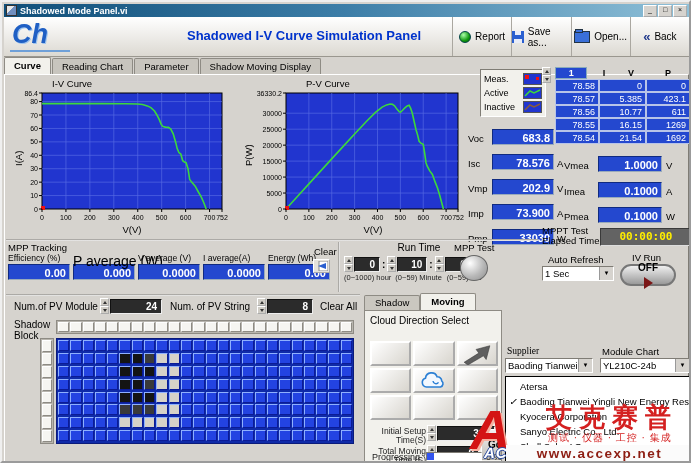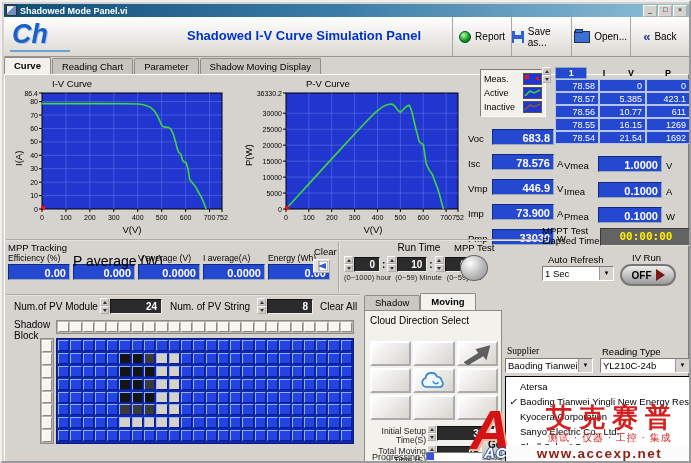--- a/index.html
+++ b/index.html
@@ -49,21 +49,21 @@
   .trow{display:flex;height:13px;}
   .tcell{background:#2448cf;color:#fff;font-size:9px;text-align:right;padding:1px 3px 0 0;border:1px solid #b8c4e8;box-sizing:border-box;}
   .tcell.c0{width:44px;} .tcell.c1{width:47px;} .tcell.c2{width:44px;}
   
   .timer{background:#636363;color:#ffee00;font-family:"DejaVu Sans Mono",monospace;font-weight:bold;font-size:11px;text-align:center;border:1px solid;border-color:#3a3a3a #ddd #ddd #3a3a3a;height:16px;line-height:15px;}
   
   .combo{background:#fff;border:1px solid;border-color:#7f7c75 #fff #fff #7f7c75;height:15px;display:flex;box-sizing:border-box;font-size:9.5px;}
   .combo .cval{flex:1;padding:1px 2px;white-space:nowrap;overflow:hidden;}
   .combo .cbtn{width:13px;background:#d6d3ce;border-left:1px solid #999;text-align:center;font-size:6px;line-height:13px;}
   
-  .offbtn{width:56px;height:22px;border-radius:11px;background:linear-gradient(#efefef,#9a9a9a);border:2px solid #777;box-sizing:border-box;display:flex;align-items:center;justify-content:center;gap:4px;font-weight:bold;font-size:10px;}
+  .offbtn{width:56px;height:22px;border-radius:11px;background:linear-gradient(#efefef,#9a9a9a);border:2px solid #777;box-sizing:border-box;display:flex;align-items:center;justify-content:center;gap:4px;font-weight:bold;font-size:10px;flex-direction:column;}
   .offarrow{width:0;height:0;border-top:6px solid transparent;border-bottom:6px solid transparent;border-left:9px solid #7b1616;}
   .roundbtn{border-radius:50%;background:radial-gradient(circle at 35% 30%,#ffffff,#b9b9b9 55%,#8d8d8d);border:1px solid #666;}
   
   .spin{display:inline-block;width:9px;height:16px;vertical-align:middle;}
   .spin i{display:block;width:9px;height:8px;background:#d0cdc6;border:1px outset #fff;box-sizing:border-box;position:relative;}
   .spin i::after{content:"";position:absolute;left:1.5px;border-left:2.5px solid transparent;border-right:2.5px solid transparent;}
   .spin .up::after{top:2px;border-bottom:3px solid #333;}
   .spin .dn::after{top:2px;border-top:3px solid #333;}
   .numbox{background:#2b2b2b;color:#fff;font-weight:bold;text-align:right;font-size:10px;border:1px solid;border-color:#111 #eee #eee #111;box-sizing:border-box;padding:1px 4px 0 0;height:15px;}
   .cap{font-size:7.5px;color:#222;}
@@ -298,21 +298,21 @@
     <span class="disp abs" style="left:30px;top:0;width:62px;">683.8</span>
     <span class="dunit abs" style="left:95px;top:4px;">V</span>
       </div>
       <div class="abs" style="left: 460px; top: 152px; width: 230px; height: 18px;">
         <span class="dlabel abs" style="left:6px;top:4px;">Isc</span>
     <span class="disp abs" style="left:30px;top:0;width:62px;">78.576</span>
     <span class="dunit abs" style="left:95px;top:4px;">A</span>
       </div>
       <div class="abs" style="left: 460px; top: 177px; width: 230px; height: 18px;">
         <span class="dlabel abs" style="left:6px;top:4px;">Vmp</span>
-    <span class="disp abs" style="left:30px;top:0;width:62px;">446.9</span>
+    <span class="disp abs" style="left:30px;top:0;width:62px;">202.9</span>
     <span class="dunit abs" style="left:95px;top:4px;">V</span>
       </div>
       <div class="abs" style="left: 460px; top: 202px; width: 230px; height: 18px;">
         <span class="dlabel abs" style="left:6px;top:4px;">Imp</span>
     <span class="disp abs" style="left:30px;top:0;width:62px;">73.900</span>
     <span class="dunit abs" style="left:95px;top:4px;">A</span>
       </div>
       <div class="abs" style="left: 460px; top: 227px; width: 230px; height: 18px;">
         <span class="dlabel abs" style="left:6px;top:4px;">Pmp</span>
     <span class="disp abs" style="left:30px;top:0;width:62px;">33030</span>
@@ -773,21 +773,21 @@
   <div class="abs pbar" style="left:424px;top:450px;width:56px;">
       <div class="pfill"></div>
     </div>
   <div class="abs cap" style="left:484px;top:450px;font-size:9px;">0 %</div>
 
   <div class="abs dlabel" style="left:505px;top:344px;font-family:Liberation Serif, serif;">Supplier</div>
   <div class="abs combo" style="left:503px;top:356px;width:88px;">
     <span class="cval">Baoding Tianwei</span>
     <span class="cbtn">▼</span>
   </div>
-  <div class="abs dlabel" style="left:600px;top:344px;">Reading Type</div>
+  <div class="abs dlabel" style="left:600px;top:344px;">Module Chart</div>
   <div class="abs combo" style="left:598px;top:356px;width:90px;">
     <span class="cval">YL210C-24b</span>
     <span class="cbtn">▼</span>
   </div>
 
   <div class="abs dlist" id="supplier-list">
       <div class="list-item"><span>Atersa</span></div>
       <div class="list-item"><span class="chkmark">✓</span><span>Baoding Tianwei Yingli New Energy Resources</span></div>
       <div class="list-item"><span>Kyocera Corporation</span></div>
       <div class="list-item"><span>Sanyo Electric Co., Ltd.</span></div>

